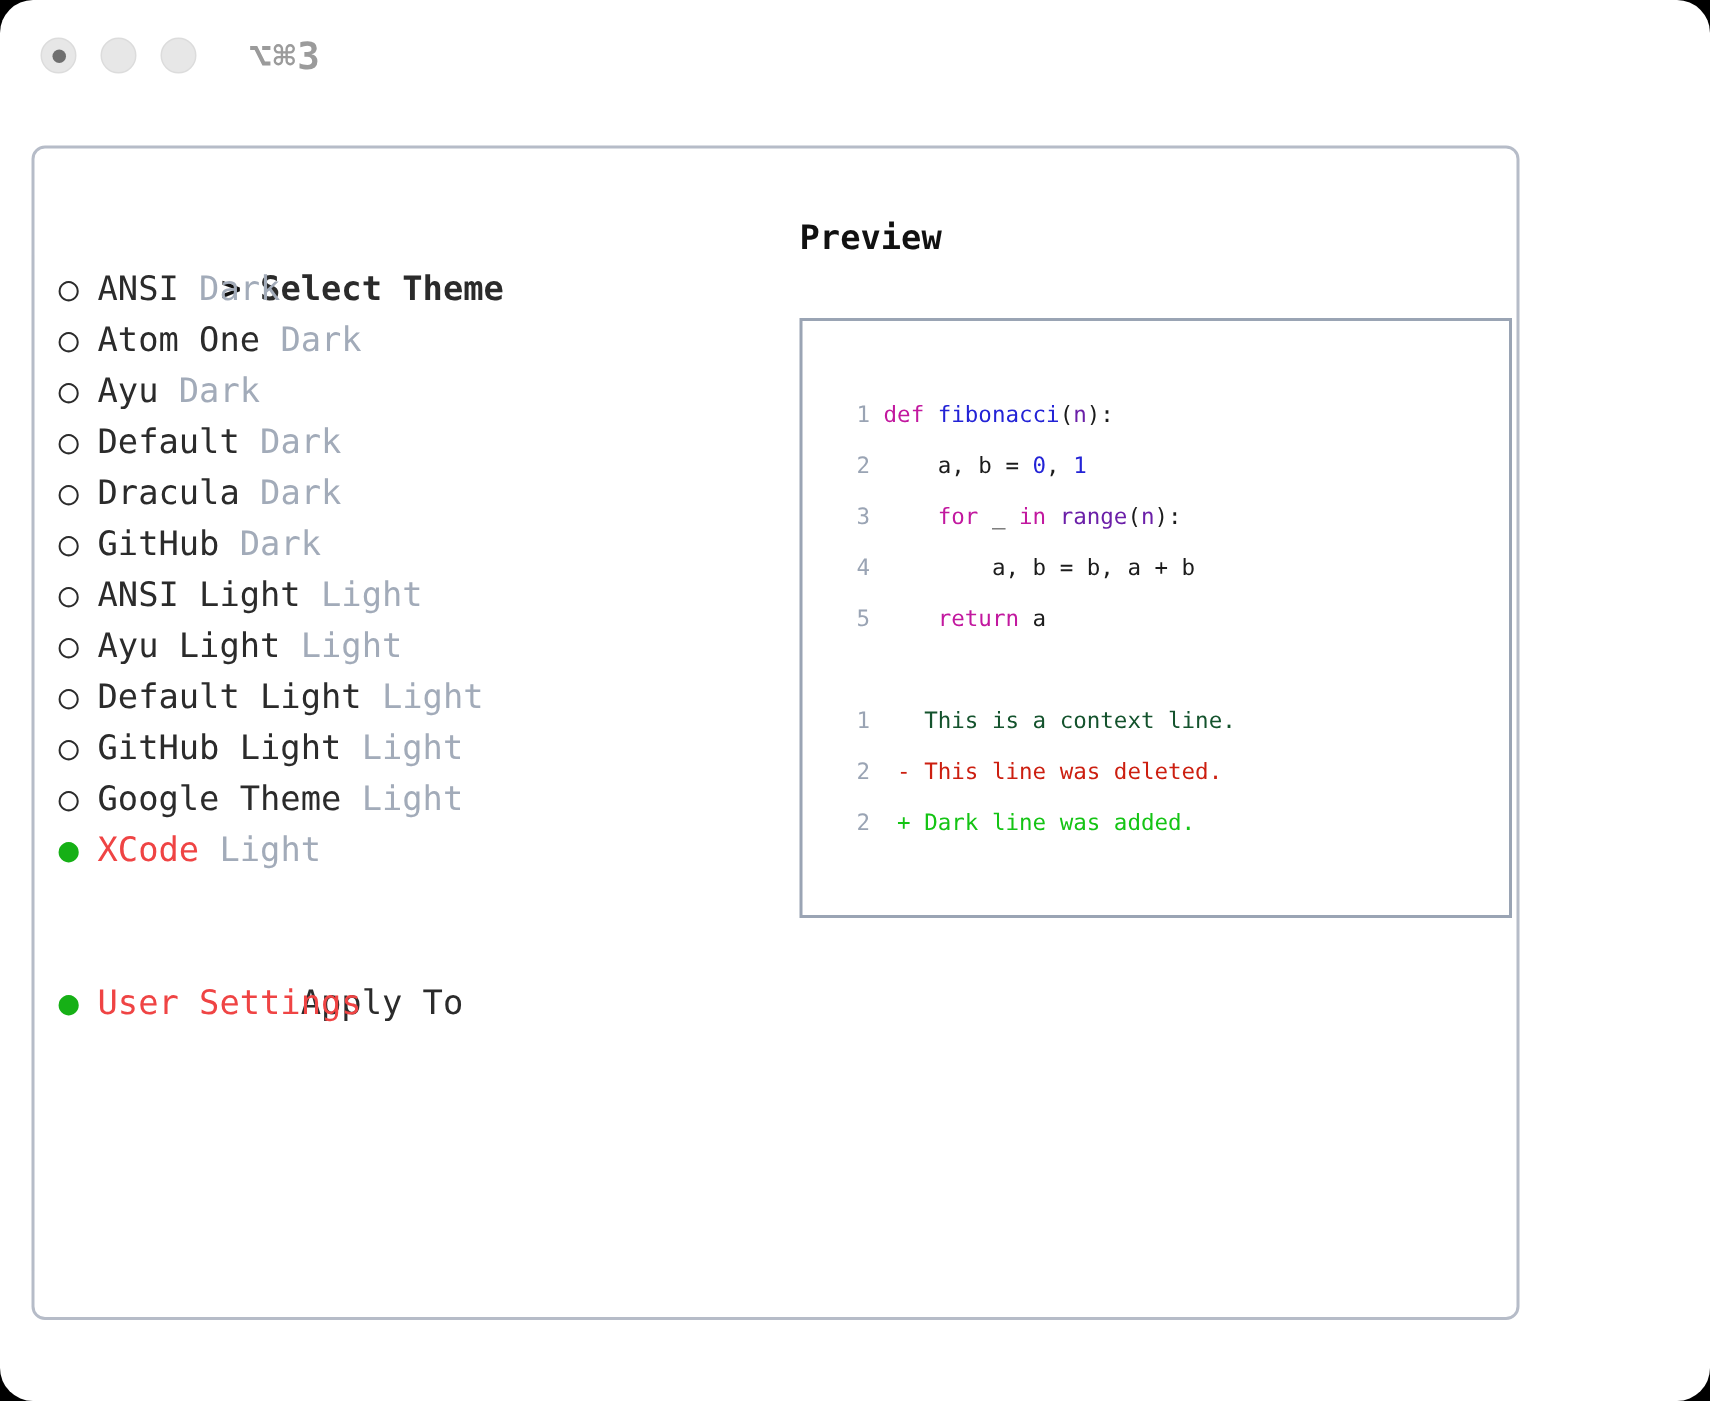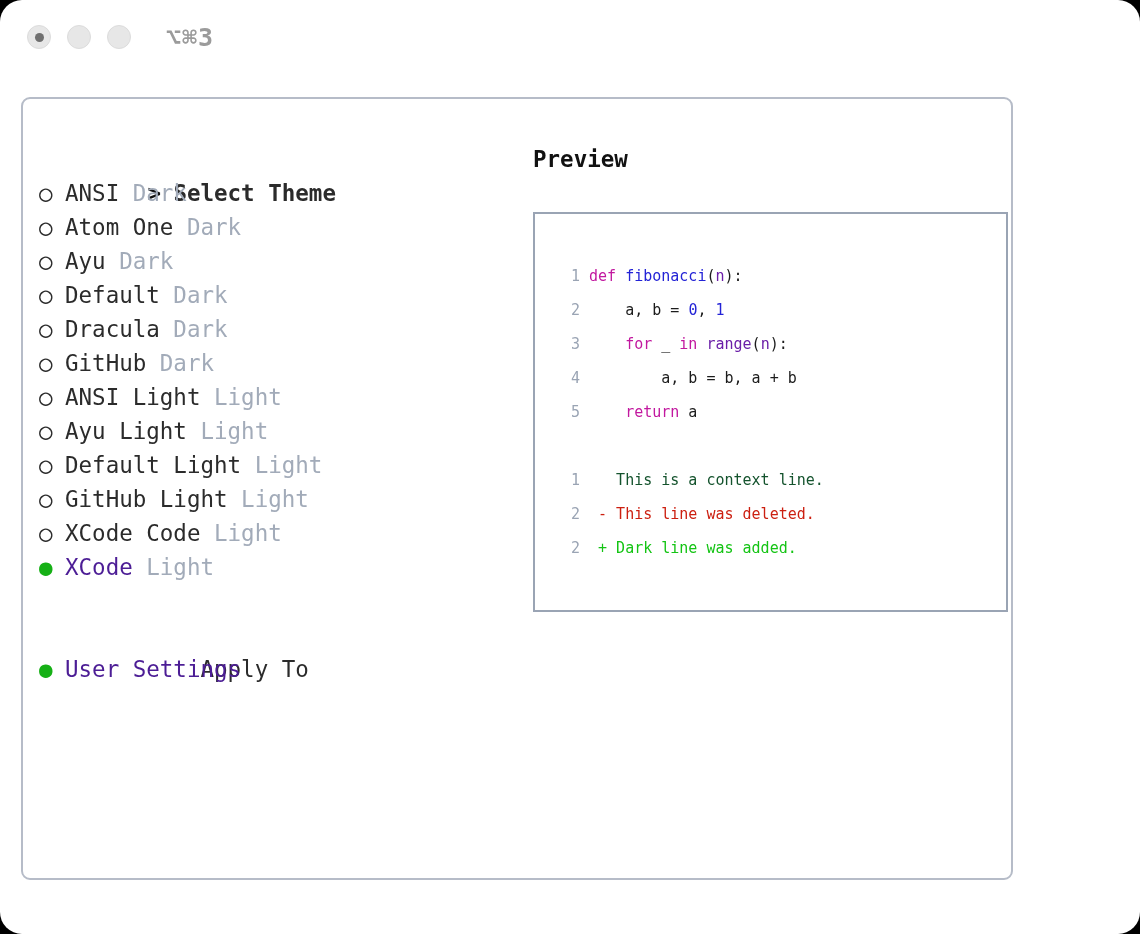--- a/index.html
+++ b/index.html
@@ -95,21 +95,21 @@
     display: inline-block;
     width: 26px;
     color: #2b2b2b;
   }
   .row.header-row {
     font-weight: bold;
     color: #111111;
   }
   .row.header-row .marker { color: #111111; }
   .row.selected .marker { color: #16b016; }
-  .row.selected .label { color: #4c1d95; }
+  .row.selected .label { color: #ef4444; }
   .row .label { color: #2b2b2b; }
   .row .variant { color: #a2abb9; }
 
   #apply-block { margin-top: 34px; }
 
   #hint {
     margin-top: 34px;
     font-size: 22.5px;
     line-height: 34px;
     color: #a2abb9;
@@ -197,21 +197,21 @@
           <div class="row"><span class="marker">○ </span><span class="label">ANSI</span><span class="variant"> Dark</span></div>
           <div class="row"><span class="marker">○ </span><span class="label">Atom One</span><span class="variant"> Dark</span></div>
           <div class="row"><span class="marker">○ </span><span class="label">Ayu</span><span class="variant"> Dark</span></div>
           <div class="row"><span class="marker">○ </span><span class="label">Default</span><span class="variant"> Dark</span></div>
           <div class="row"><span class="marker">○ </span><span class="label">Dracula</span><span class="variant"> Dark</span></div>
           <div class="row"><span class="marker">○ </span><span class="label">GitHub</span><span class="variant"> Dark</span></div>
           <div class="row"><span class="marker">○ </span><span class="label">ANSI Light</span><span class="variant"> Light</span></div>
           <div class="row"><span class="marker">○ </span><span class="label">Ayu Light</span><span class="variant"> Light</span></div>
           <div class="row"><span class="marker">○ </span><span class="label">Default Light</span><span class="variant"> Light</span></div>
           <div class="row"><span class="marker">○ </span><span class="label">GitHub Light</span><span class="variant"> Light</span></div>
-          <div class="row"><span class="marker">○ </span><span class="label">XCode Code</span><span class="variant"> Light</span></div>
+          <div class="row"><span class="marker">○ </span><span class="label">Google Theme</span><span class="variant"> Light</span></div>
           <div class="row selected"><span class="marker">● </span><span class="label">XCode</span><span class="variant"> Light</span></div>
         </div>
 
       <div id="apply-block">
         <div class="row">
           <span class="marker">  </span><span class="label">Apply To</span>
         </div>
         <div id="apply-list">
             <div class="row selected"><span class="marker">● </span><span class="label">User Settings</span></div>
           </div>

